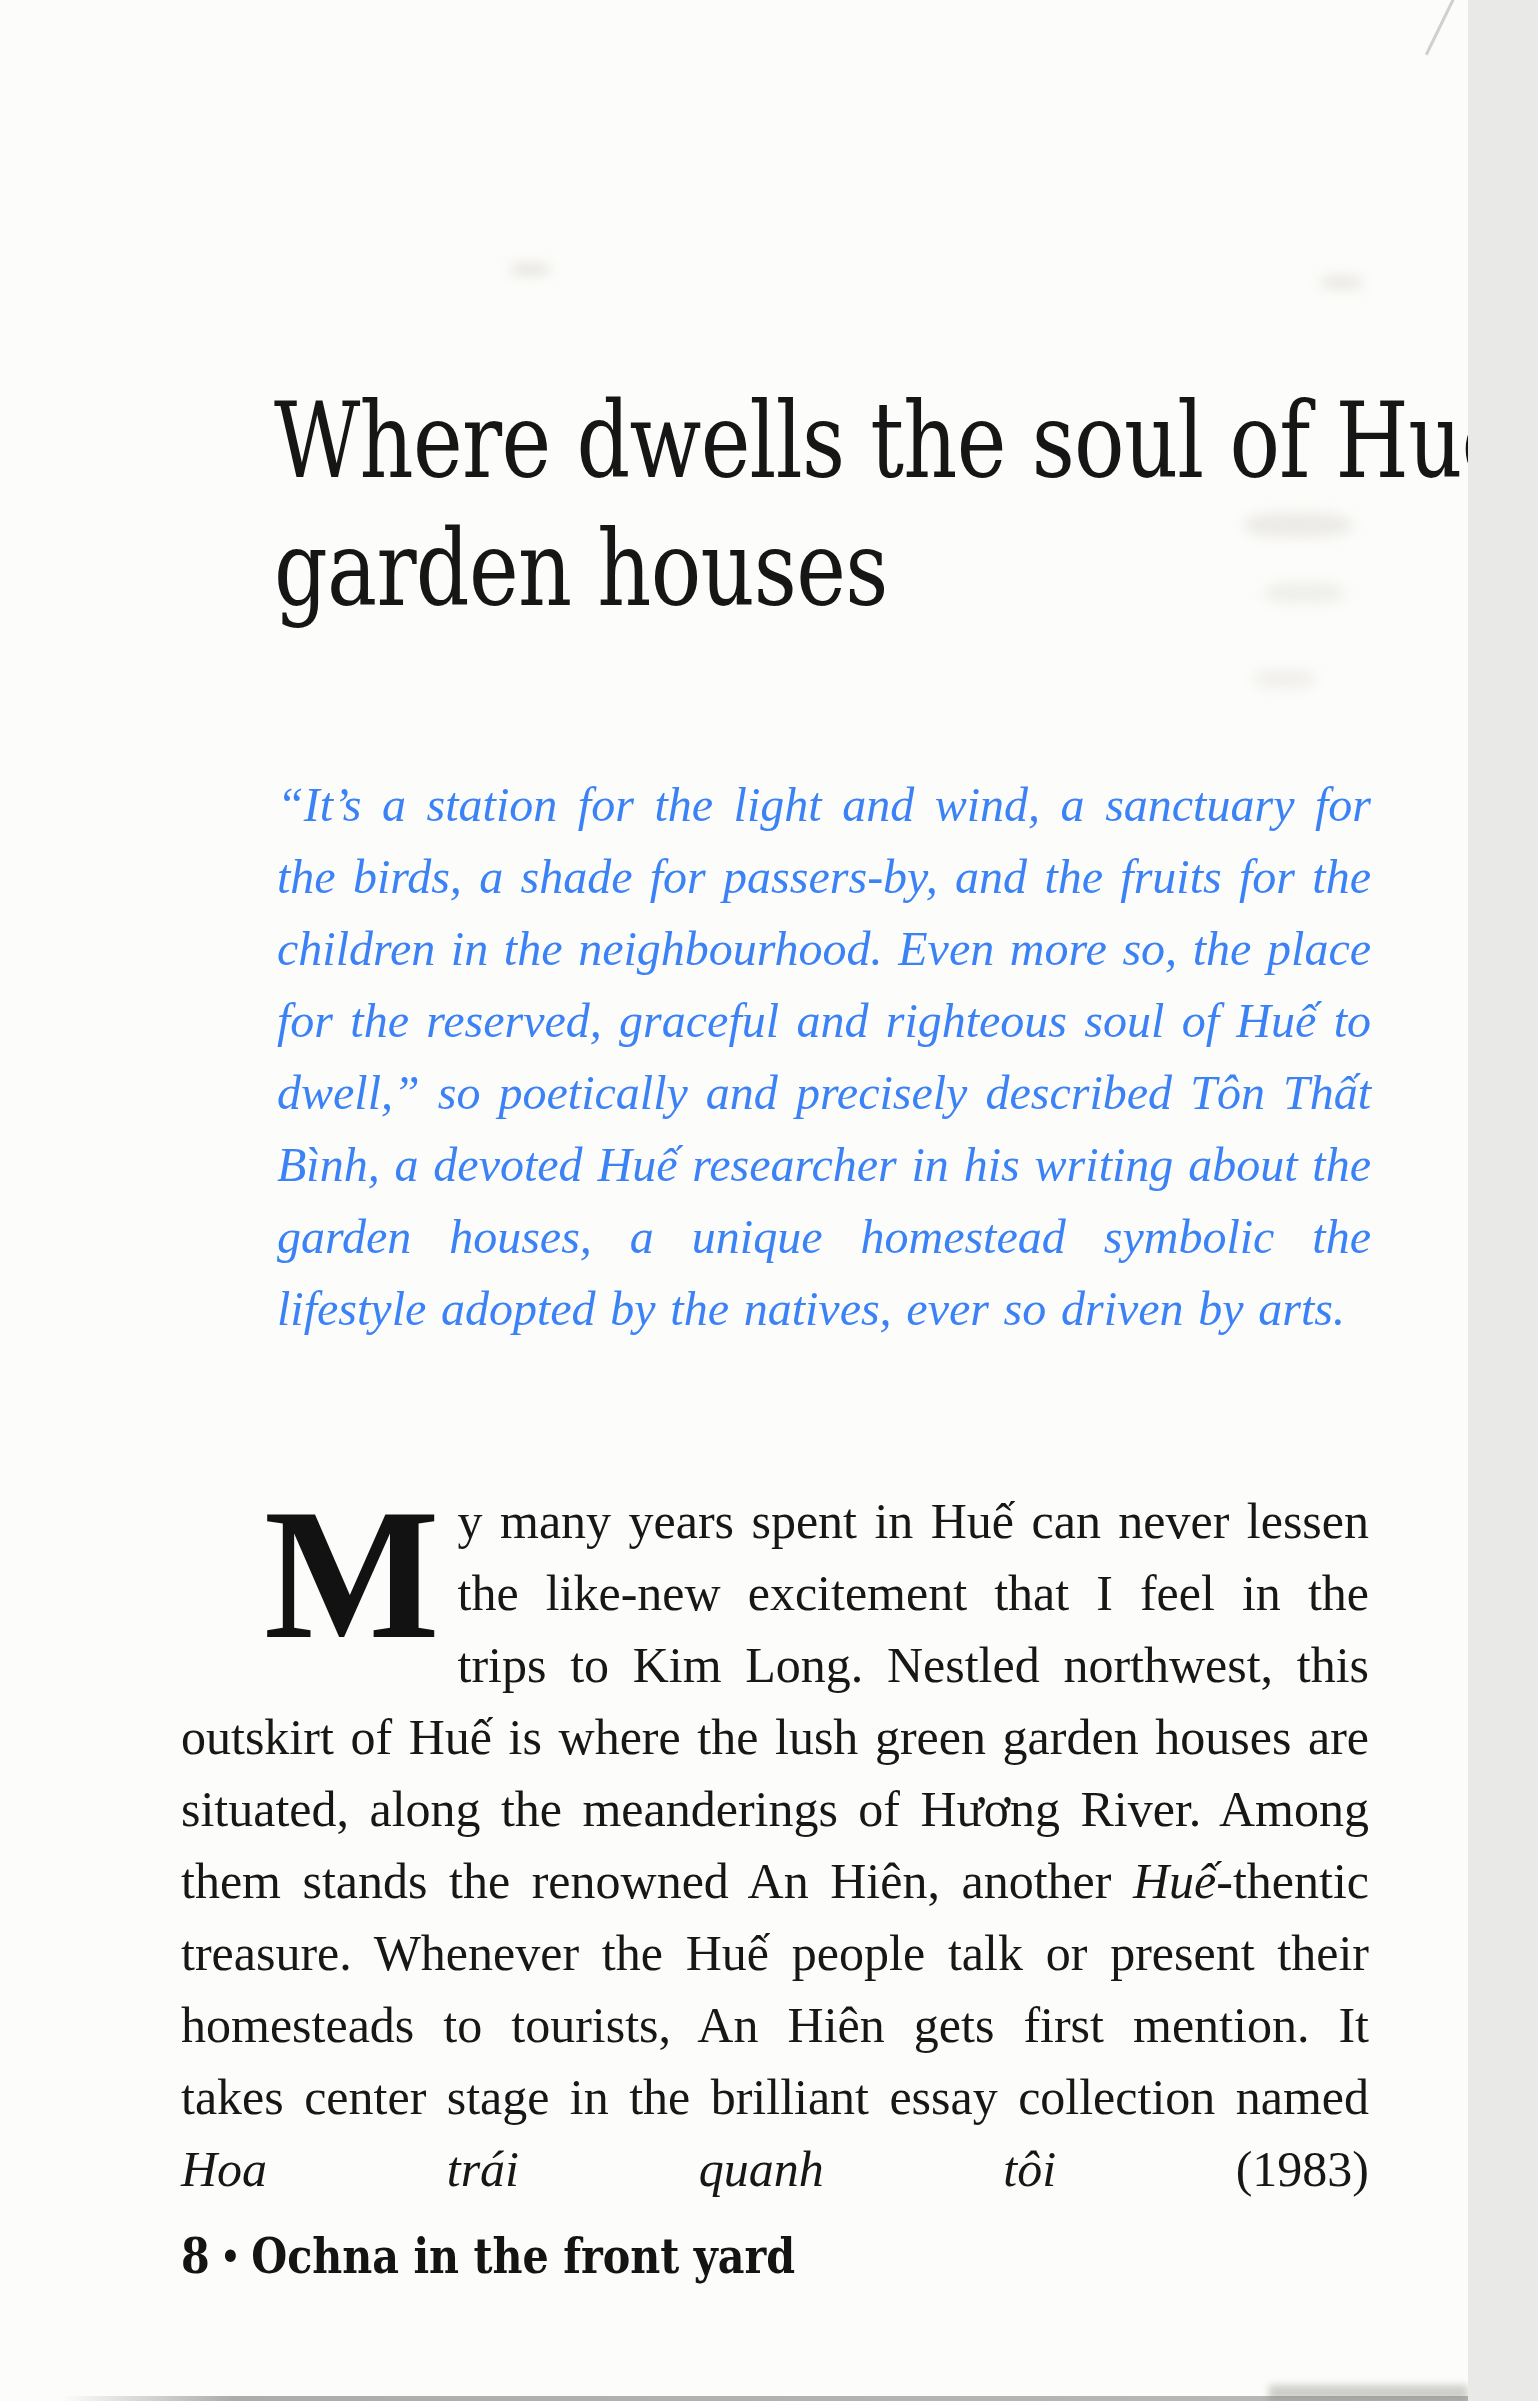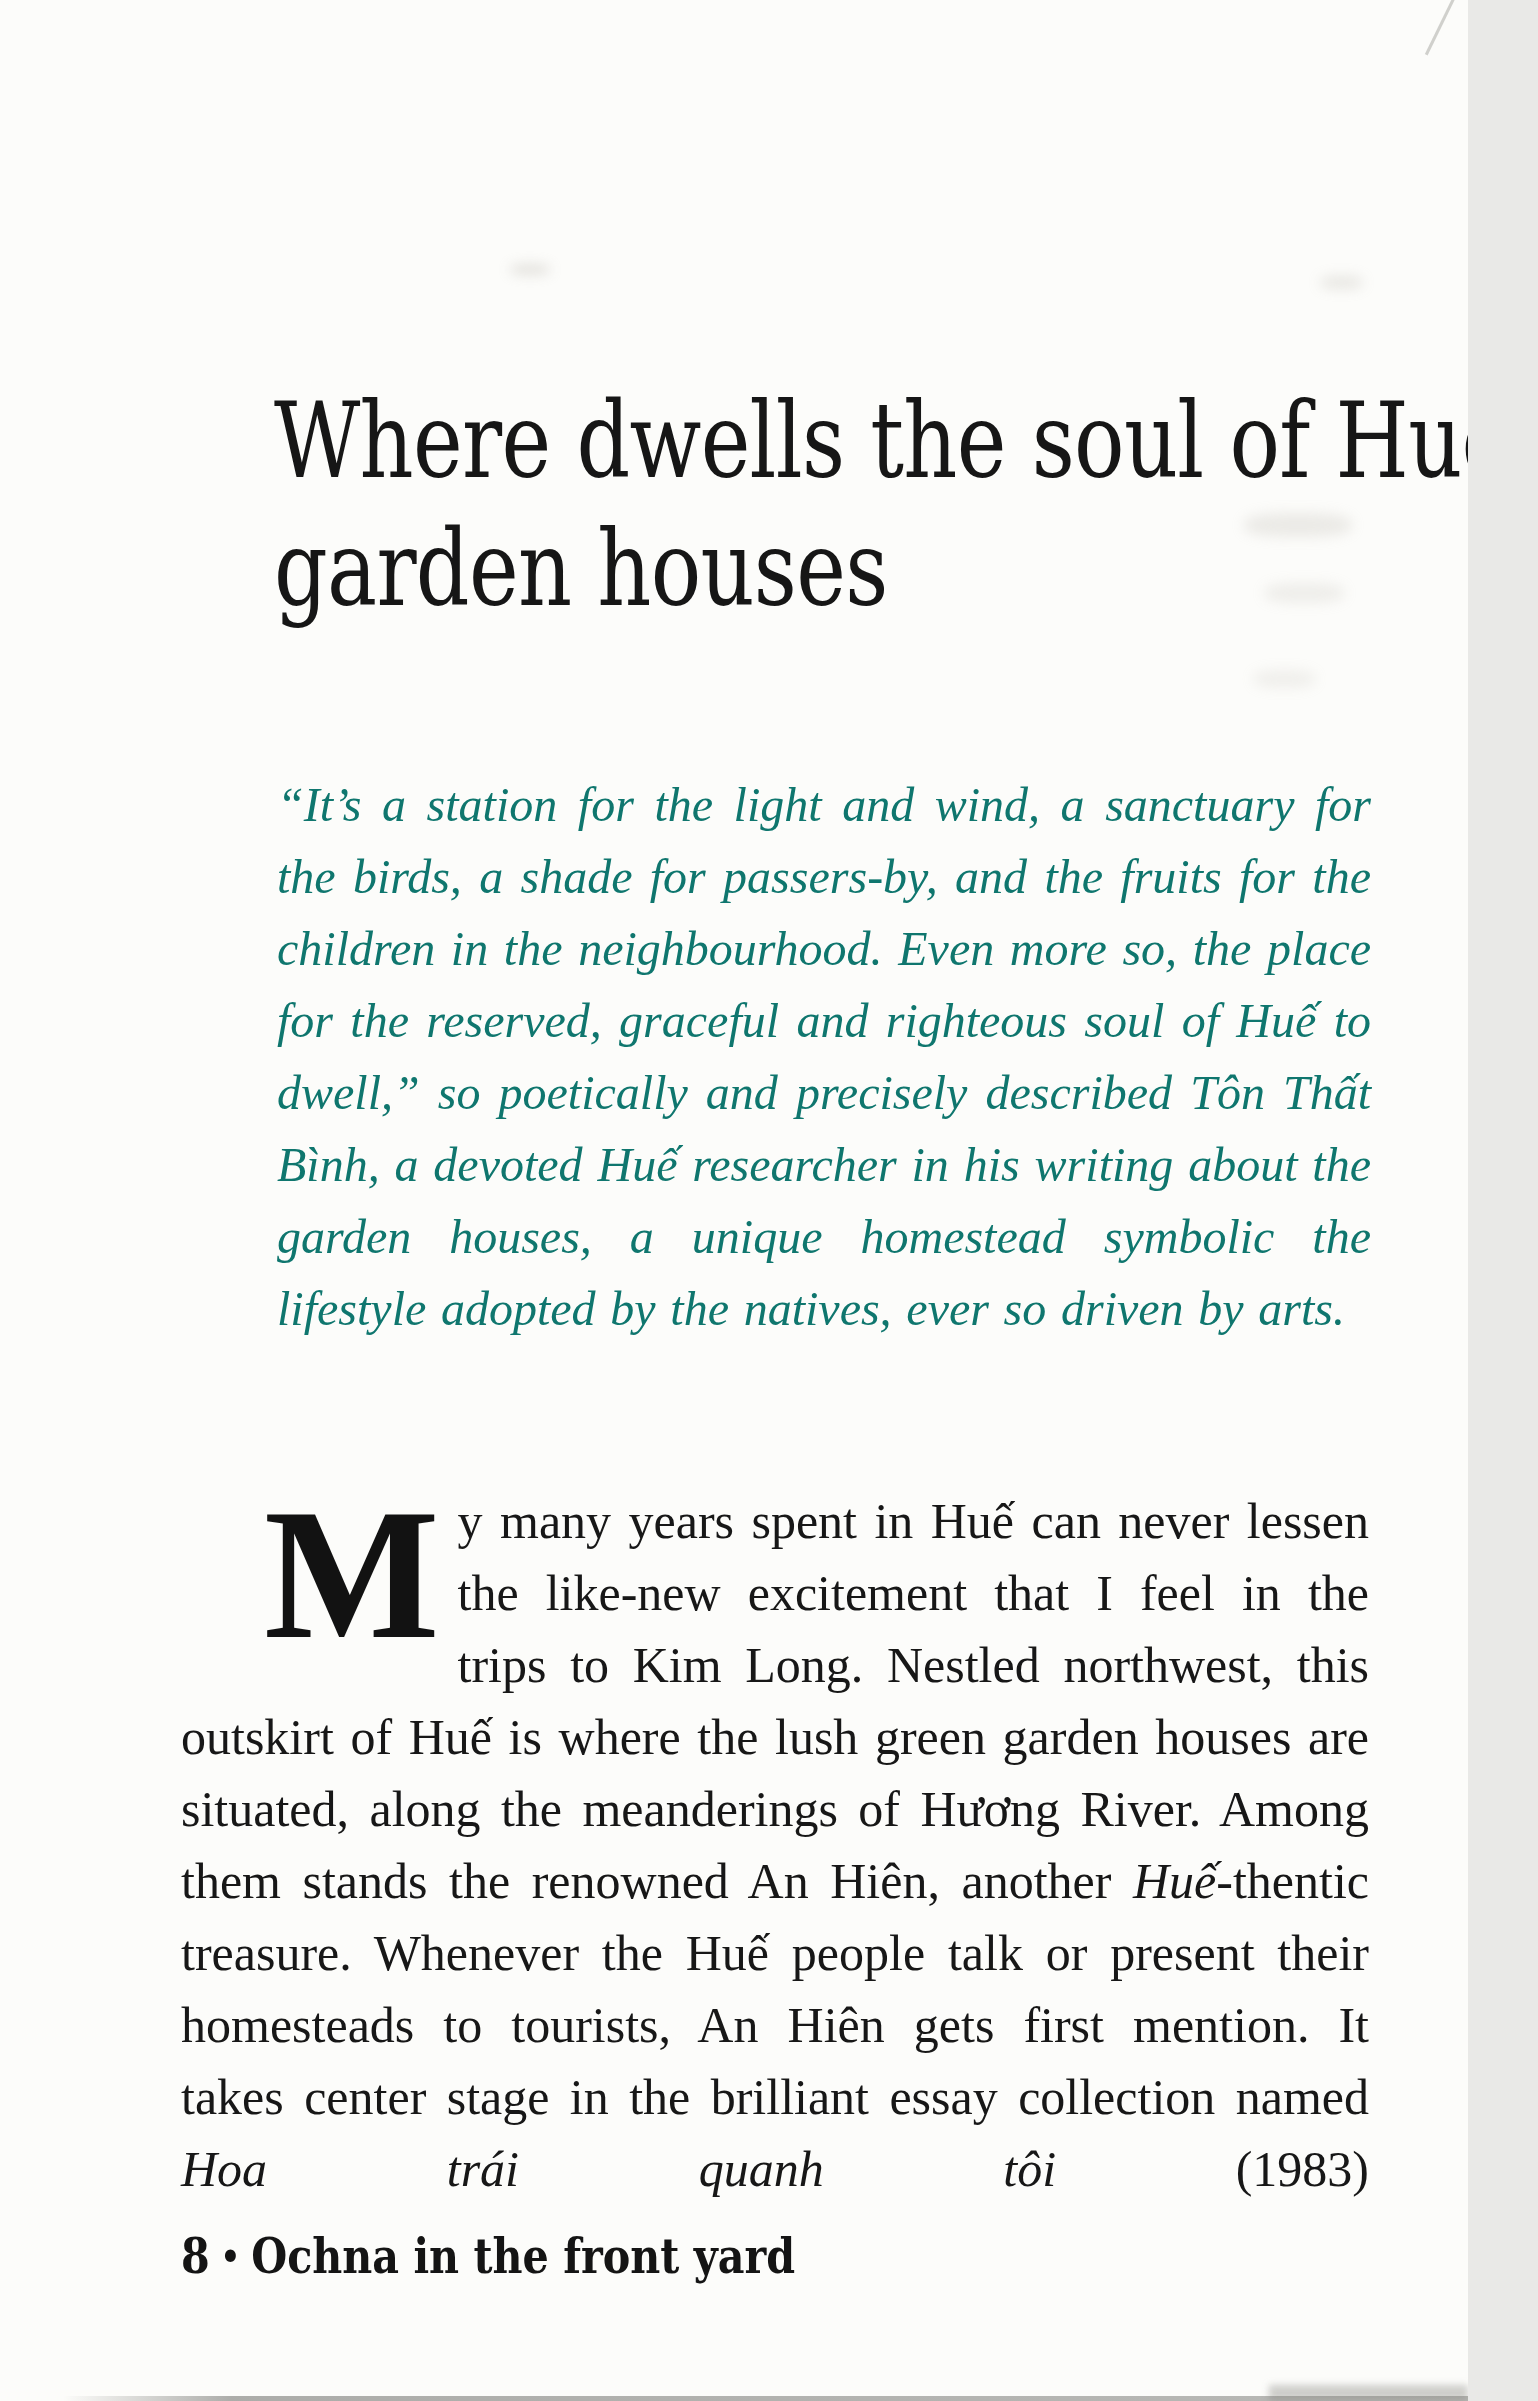--- a/index.html
+++ b/index.html
@@ -38,21 +38,21 @@
   .quote {
     position: absolute;
     left: 277px;
     top: 769px;
     width: 1094px;
     font-style: italic;
     font-size: 48px;
     line-height: 72px;
     text-align: justify;
     word-spacing: 2.7px;
-    color: #0f766e;
+    color: #3b82f6;
   }
 
   
   .body-par {
     position: absolute;
     left: 181px;
     top: 1485px;
     width: 1188px;
     font-size: 50px;
     line-height: 72px;

